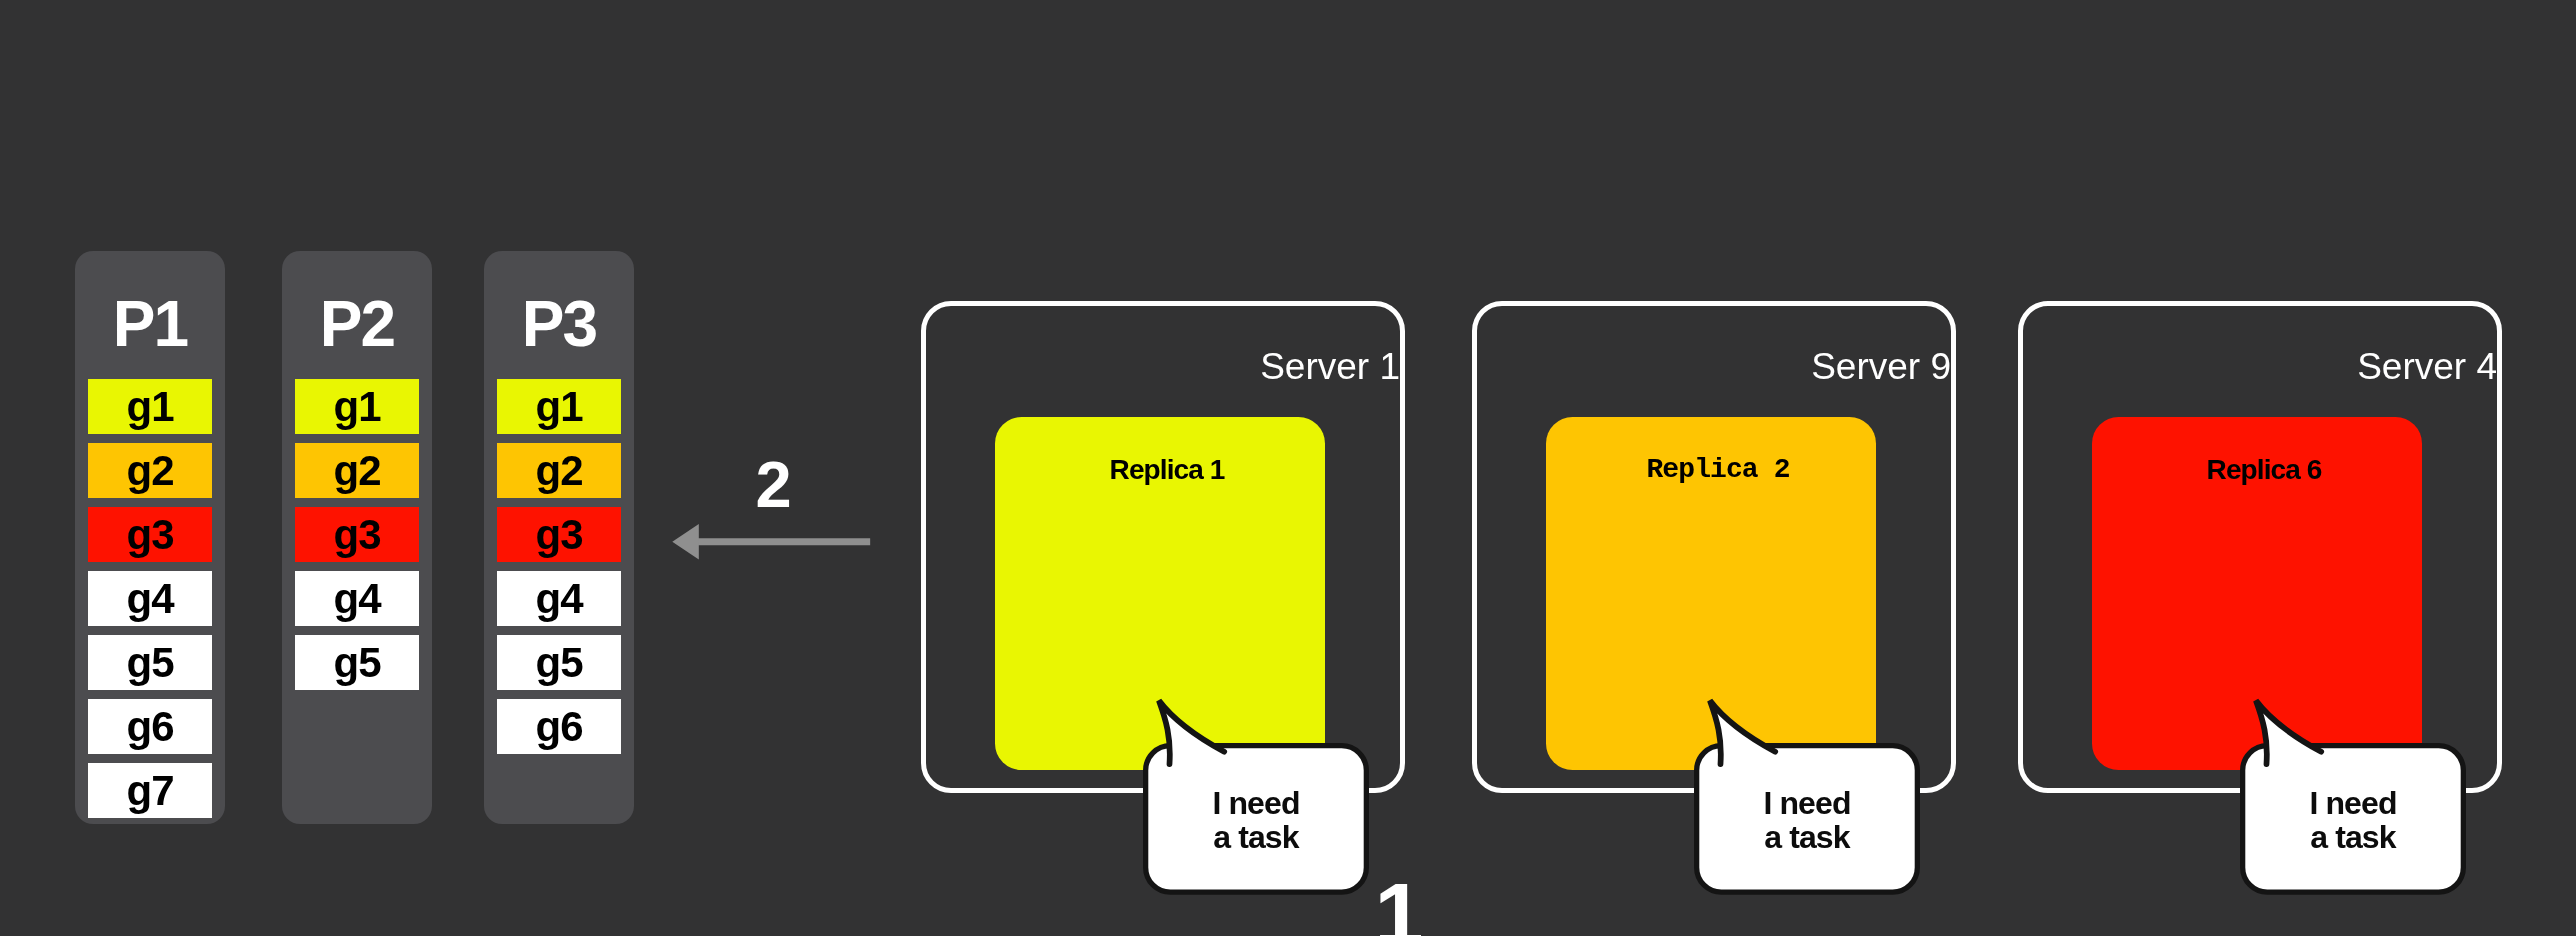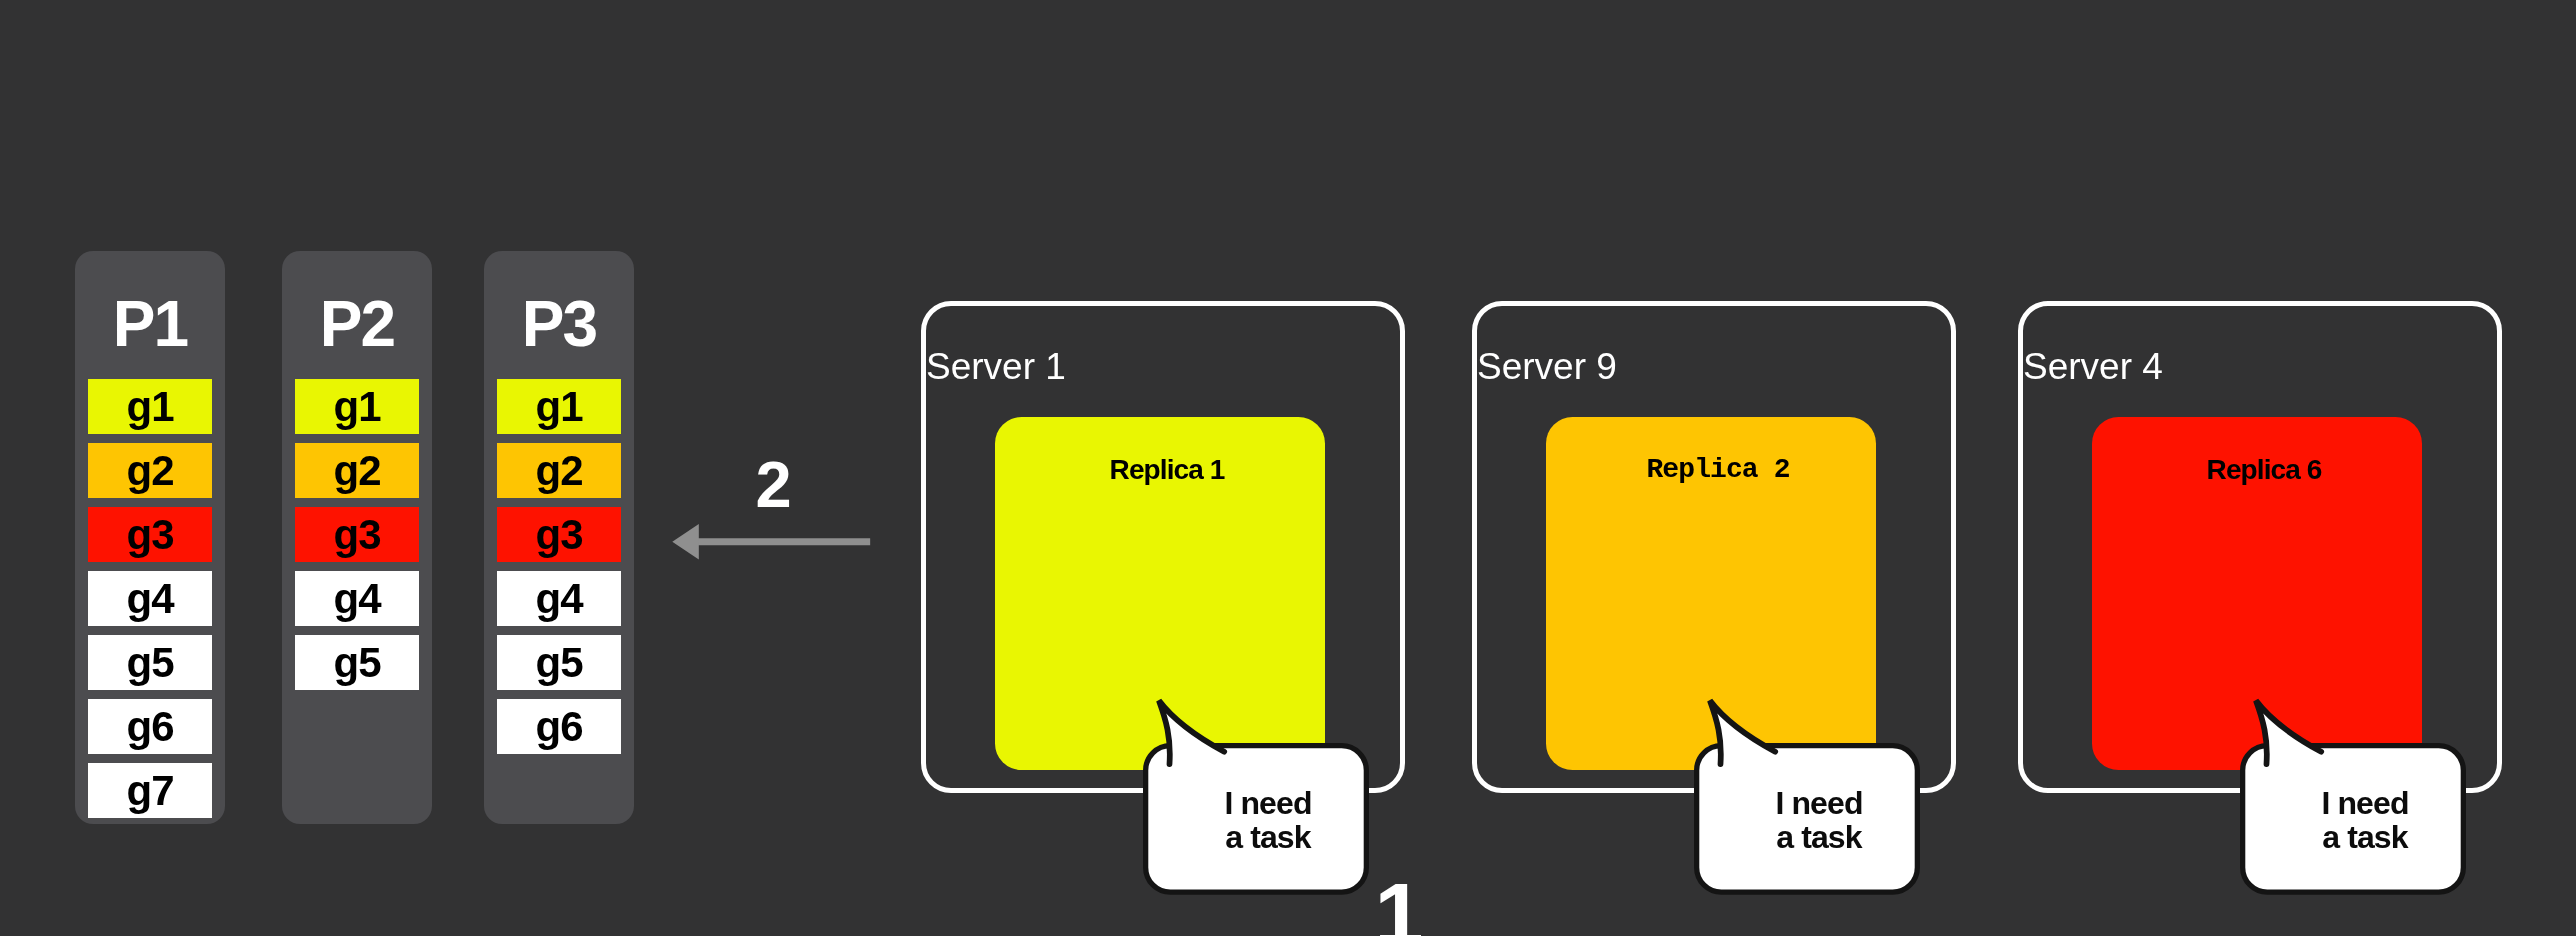--- a/index.html
+++ b/index.html
@@ -30,38 +30,37 @@
     text-align:center;color:#ffffff;font-size:65px;font-weight:bold;line-height:71px;
   }
   .arrow-svg{position:absolute;left:667px;top:517px;}
   
   .server{
     position:absolute;top:301px;width:484px;height:492px;
     border:5.3px solid #ffffff;border-radius:30px;box-sizing:border-box;
   }
   .stitle{
     position:absolute;top:40px;left:0;width:100%;
-    text-align:left;color:#ffffff;font-size:37px;line-height:41px;
+    text-align:right;color:#ffffff;font-size:37px;line-height:41px;
     font-weight:normal;letter-spacing:0px;
   }
   .replica{
     position:absolute;left:69px;top:111px;width:330px;height:353px;
     border-radius:26.5px;
   }
   .rlabel{
     margin-top:37px;text-align:center;
     font-size:28px;font-weight:bold;color:#000000;letter-spacing:-0.9px;padding-left:14px;
   }
   .bubble{position:absolute;left:217px;top:389px;}
   .btext{
     position:absolute;left:217px;top:480px;width:226px;
     text-align:center;white-space:pre-line;
     font-size:32px;font-weight:bold;line-height:34px;color:#0c0c0c;
     letter-spacing:-0.9px;
-    padding-left:12px;
   }
   
   .step1{
     position:absolute;left:1359px;top:870px;width:80px;
     text-align:center;color:#ffffff;font-size:88px;font-weight:bold;line-height:88px;
   }
 </style>
 </head>
 <body>
 

